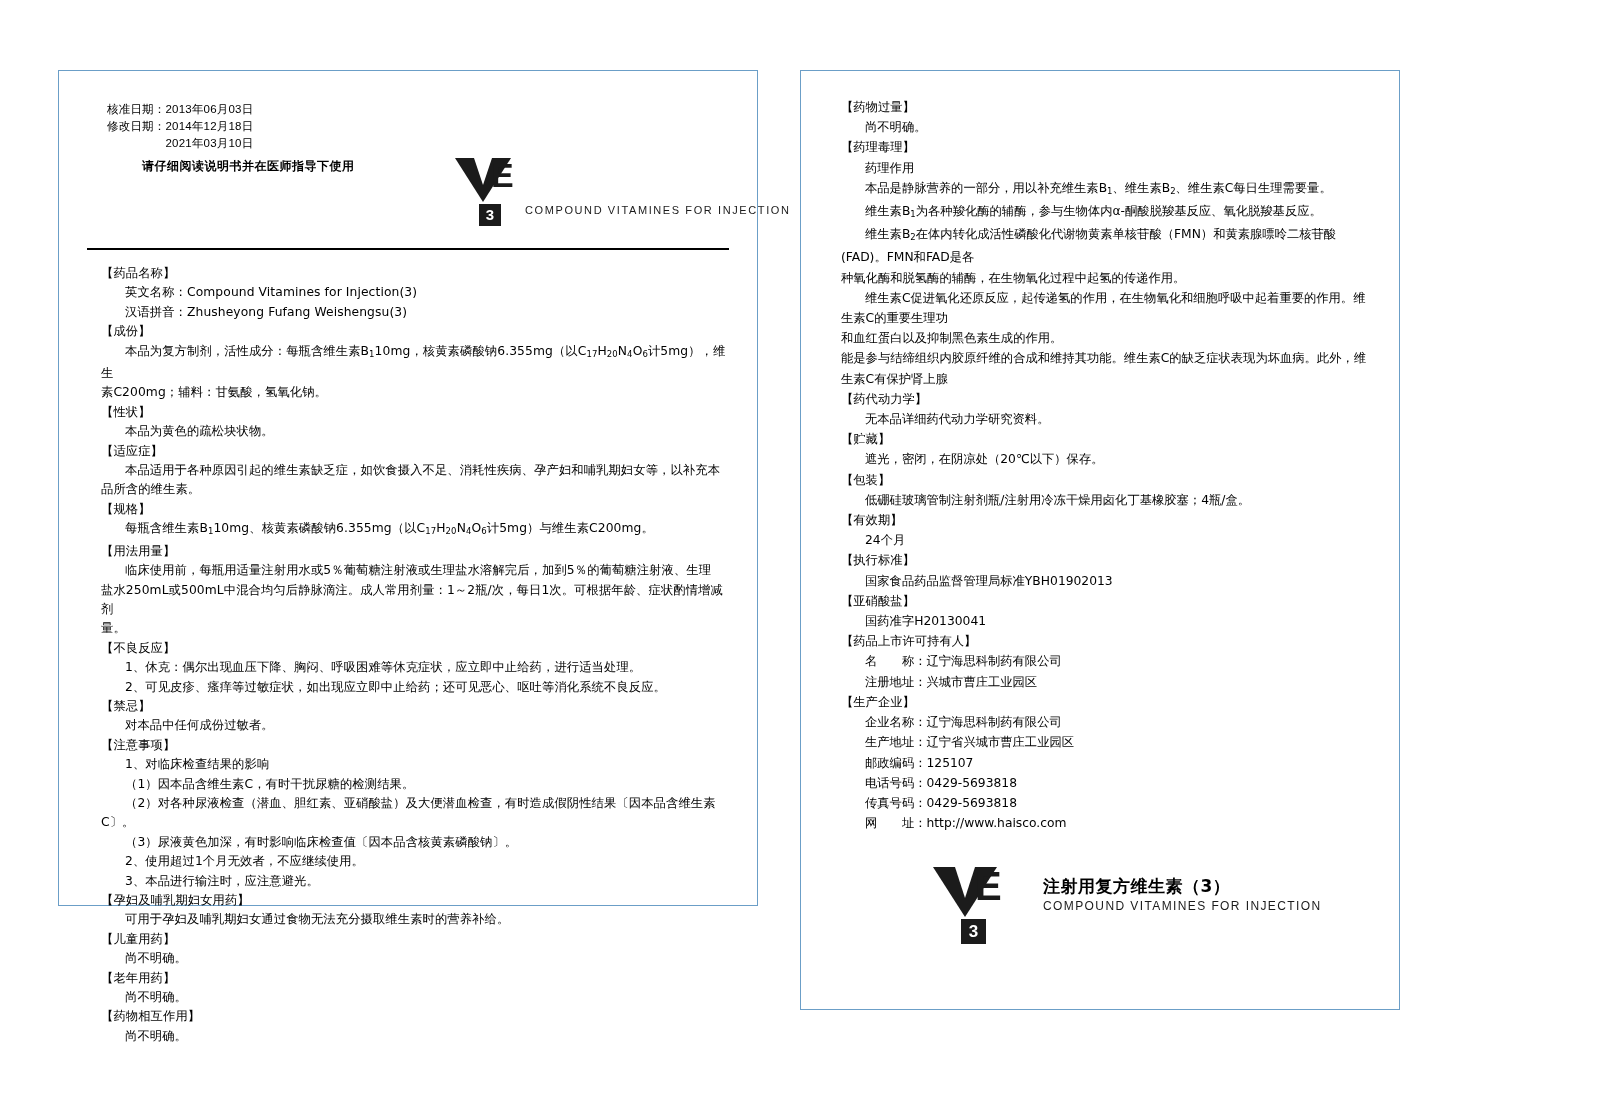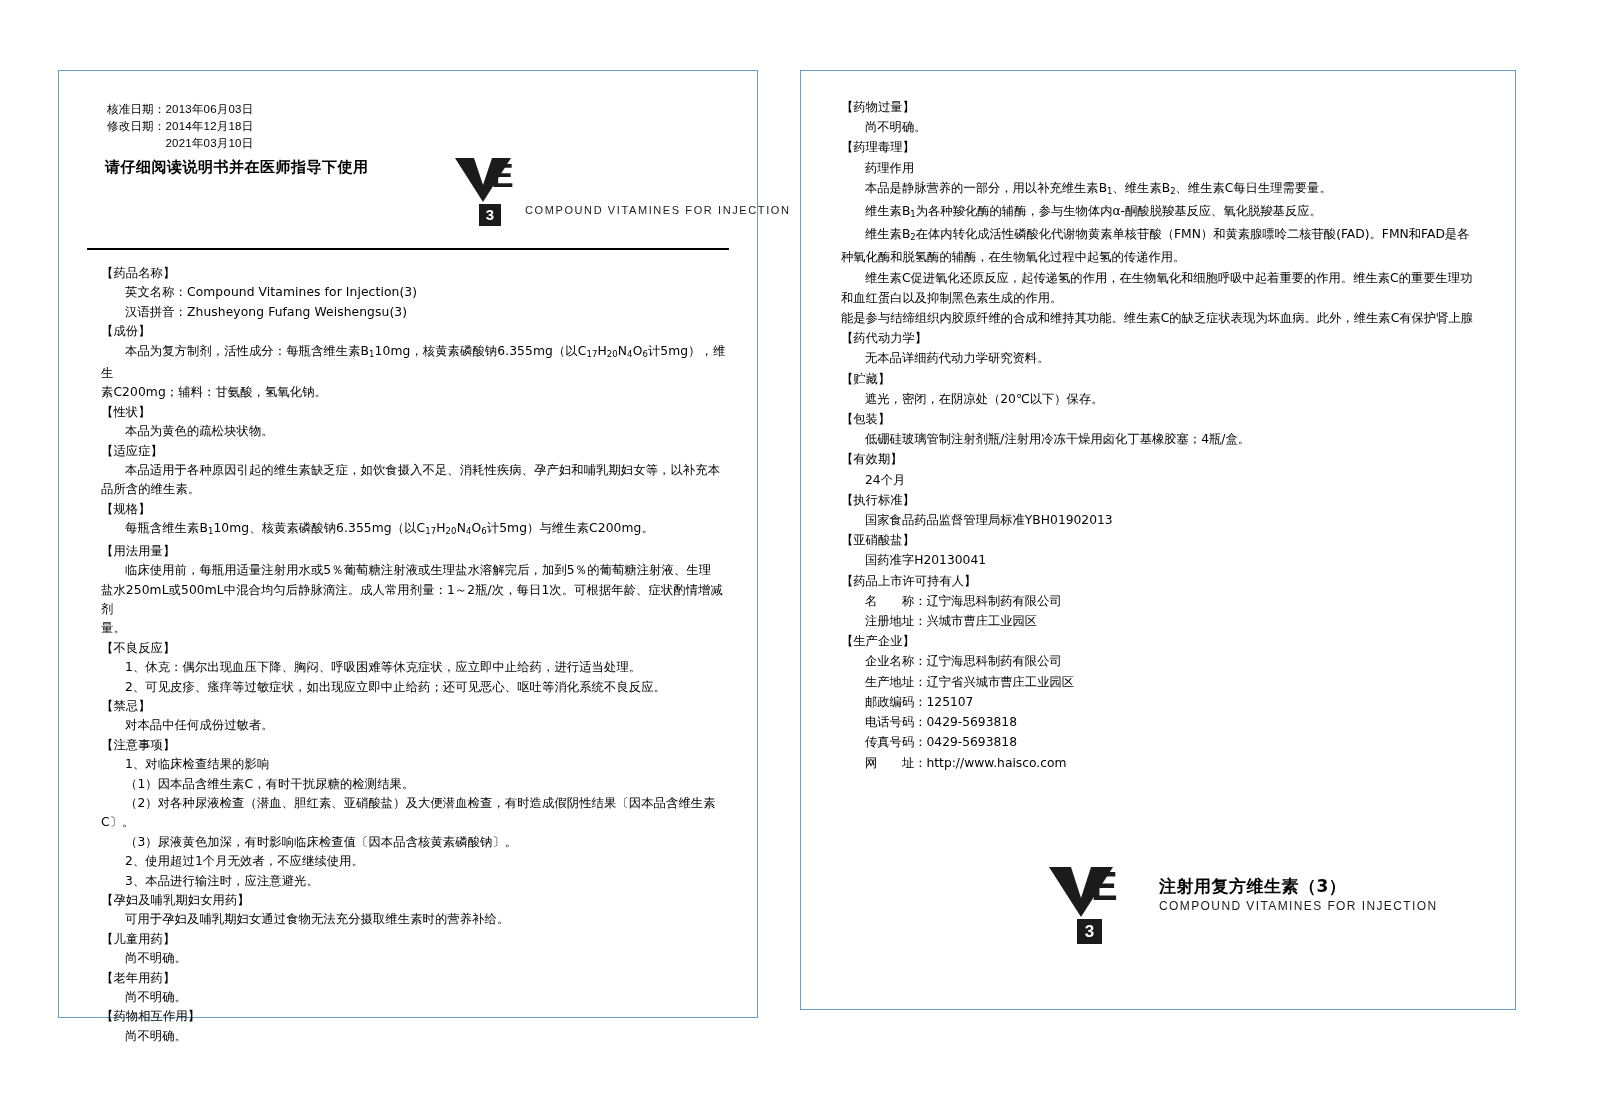--- a/index.html
+++ b/index.html
@@ -18,27 +18,27 @@
   .page {
     position: absolute;
     border: 1px solid #6b9ec7;
     box-sizing: border-box;
     background: #ffffff;
   }
   #page-left {
     left: 58px;
     top: 70px;
     width: 700px;
-    height: 948px;
+    height: 836px;
     padding: 30px 28px 0 28px;
   }
   #page-right {
     left: 800px;
     top: 70px;
-    width: 716px;
+    width: 600px;
     height: 940px;
     padding: 26px 30px 10px 30px;
   }
   .dates {
     font-size: 11.5px;
     line-height: 17px;
     letter-spacing: 0.2px;
     margin-left: 20px;
   }
   .date-line { white-space: pre; }
@@ -49,23 +49,23 @@
   }
   .title-main {
     font-size: 24px;
     font-weight: bold;
     letter-spacing: 1px;
     margin-left: 26px;
     line-height: 30px;
     font-family: "DejaVu Sans", "Liberation Sans", sans-serif;
   }
   .title-sub {
-    font-size: 15px;
-    font-weight: bold;
-    margin-left: 18px;
+    font-size: 12px;
+    font-weight: bold;
+    margin-left: 55px;
     margin-top: 4px;
     letter-spacing: 0.5px;
     font-family: "DejaVu Sans", "Liberation Sans", sans-serif;
   }
   .logo-wrap {
     position: absolute;
     right: 6px;
     top: 0px;
     width: 268px;
     height: 72px;

